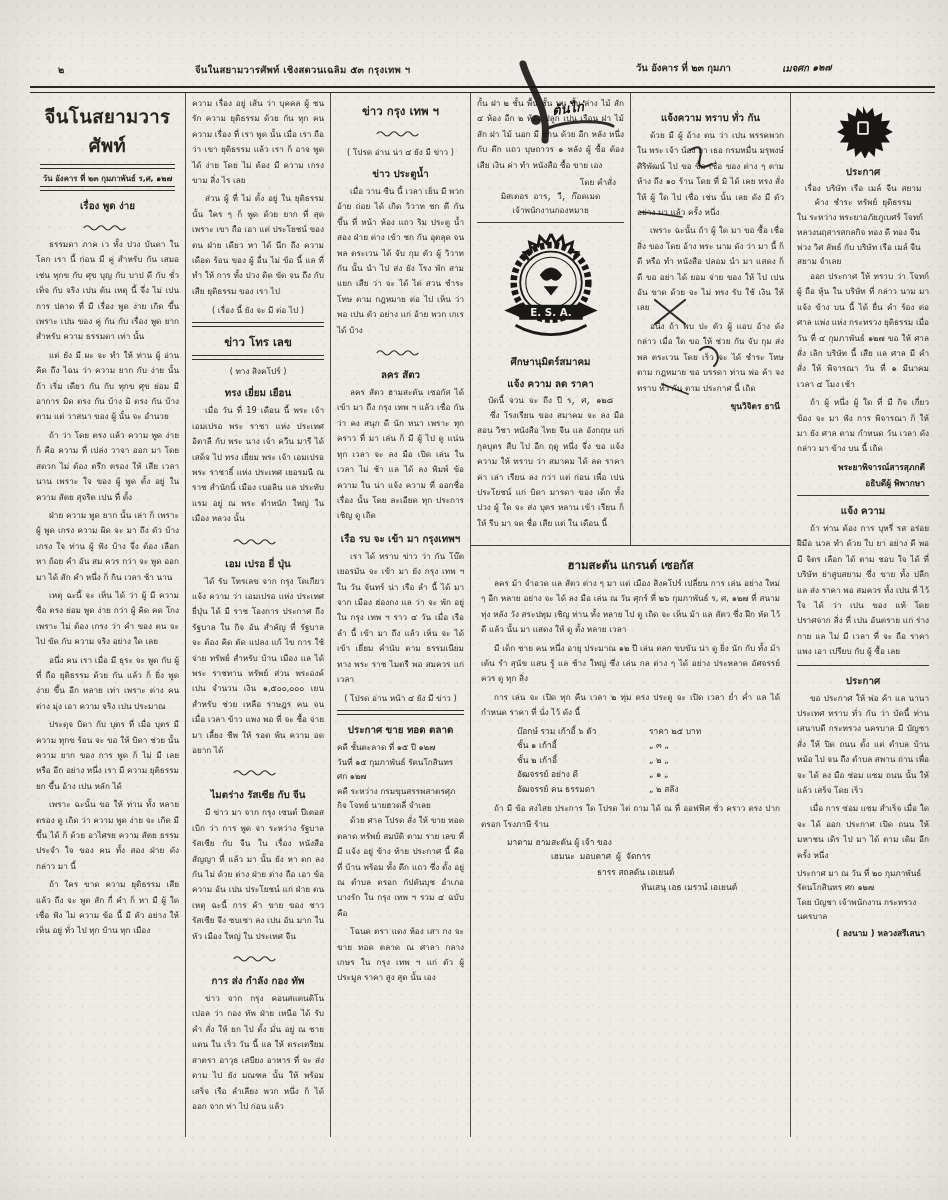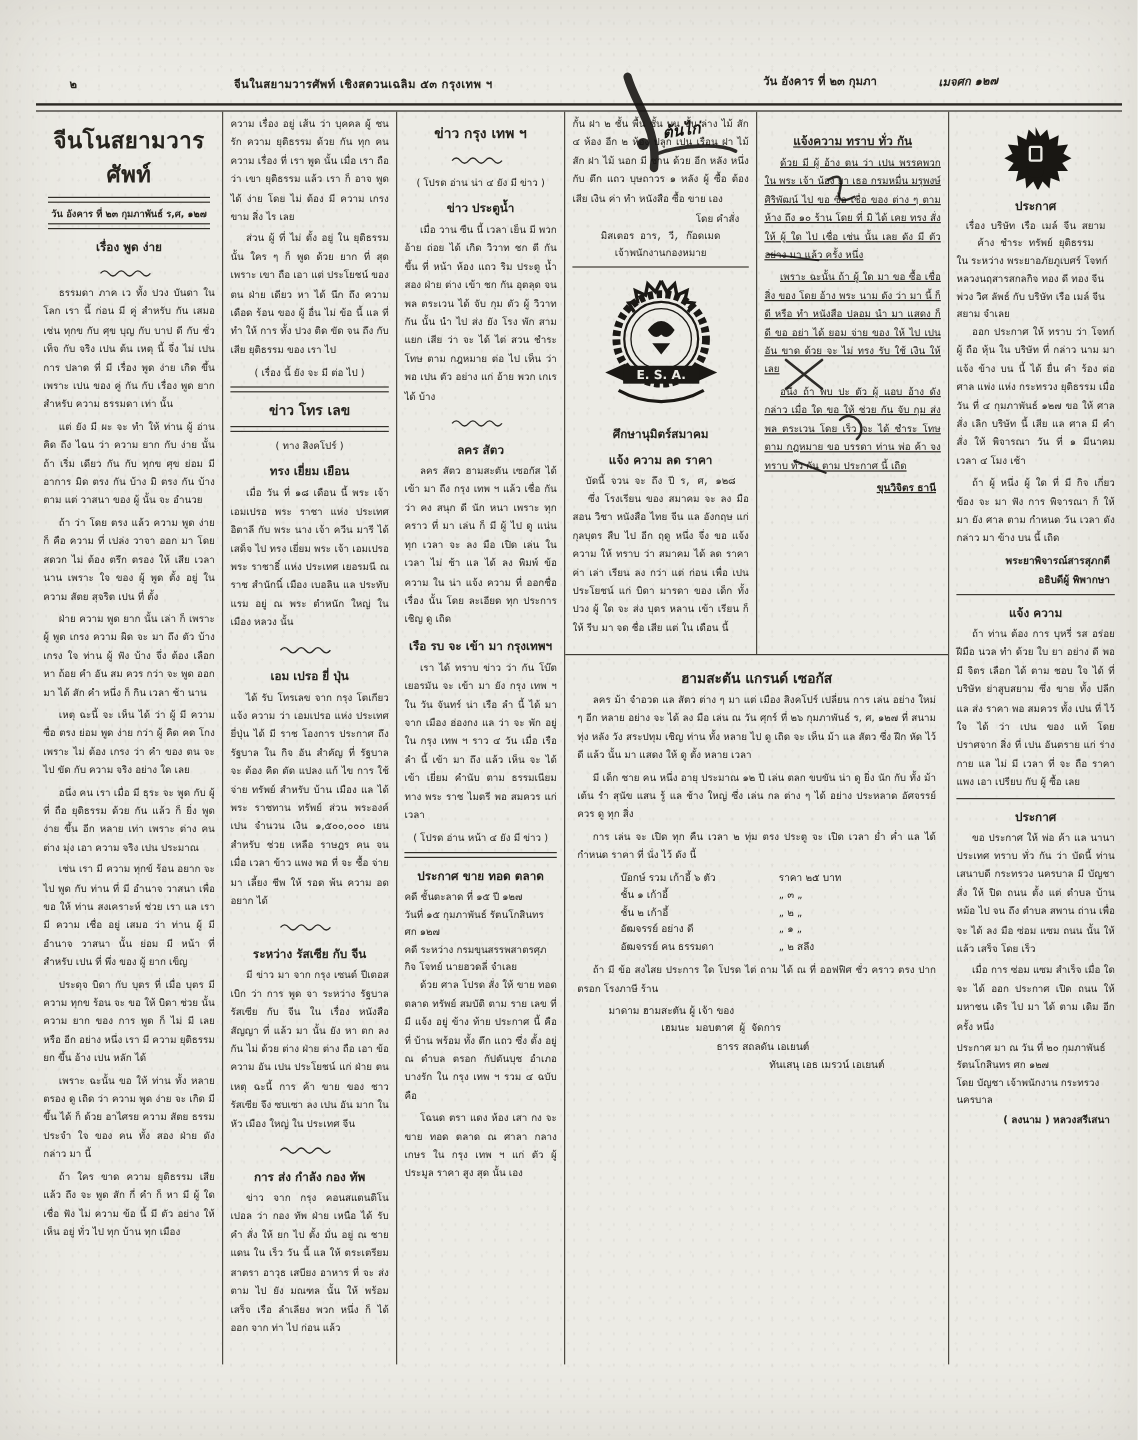--- a/index.html
+++ b/index.html
@@ -24,21 +24,21 @@
   .hand-note{position:absolute;left:552px;top:98px;font-size:13px;font-style:italic;font-weight:bold;
     transform:rotate(-8deg);color:#14120f;}
   .cols{position:absolute;top:93px;left:30px;right:13px;height:1044px;display:flex;}
   .col{box-sizing:border-box;overflow:hidden;padding:3px 6px 0;}
   .col1{width:155px;}
   .col2{width:145px;border-left:1px solid #4e4a42;}
   .col3{width:140px;border-left:1px solid #4e4a42;}
   .mid{width:320px;border-left:1px solid #4e4a42;display:flex;flex-direction:column;box-sizing:border-box;}
   .mid-top{display:flex;height:452px;overflow:hidden;}
   .col4{width:159px;}
-  .col5{width:160px;border-left:1px solid #4e4a42;text-decoration:underline;}
+  .col5{width:160px;border-left:1px solid #4e4a42;}
   .circus{border-top:1px solid #3e3a33;flex:1;overflow:hidden;padding:4px 10px 0;box-sizing:border-box;}
   .col6{width:145px;border-left:1px solid #4e4a42;}
   .bt{font-size:8.2px;line-height:15.4px;text-align:justify;margin:0 0 3px;text-indent:13px;}
   .bt-ni{text-indent:0;}
   .mast{font-size:18.5px;font-weight:bold;text-align:center;margin:6px 0 4px;letter-spacing:.4px;}
   .mast-rule{height:3px;border-top:1px solid #33302a;border-bottom:1px solid #33302a;margin:2px 4px 3px;}
   .dateline{font-size:7.8px;font-weight:bold;text-align:center;margin:2px 0;}
   .h1{font-size:11.5px;font-weight:bold;text-align:center;margin:6px 0 2px;}
   .h2{font-size:9.8px;font-weight:bold;text-align:center;margin:7px 0 3px;}
   .note{font-size:8.2px;text-align:center;margin:5px 0;}
@@ -82,45 +82,44 @@
       <div class="h2">เรื่อง พูด ง่าย</div>
       <div class="orn"><svg viewBox="0 0 60 8" width="52" height="8">
             <path d="M2 5 q4 -5 8 0 t8 0 t8 0 t8 0 t8 0 t8 0" fill="none" stroke="#2c2a26" stroke-width="1.3"></path>
           </svg></div>
       <p class="bt">ธรรมดา ภาค เว ทั้ง ปวง บันดา ใน โลก เรา นี้ ก่อน มี คู่ สำหรับ กัน เสมอ เช่น ทุกข กับ ศุข บุญ กับ บาป ดี กับ ชั่ว เท็จ กับ จริง เปน ต้น เหตุ นี้ จึ่ง ไม่ เปน การ ปลาด ที่ มี เรื่อง พูด ง่าย เกิด ขึ้น เพราะ เปน ของ คู่ กัน กับ เรื่อง พูด ยาก สำหรับ ความ ธรรมดา เท่า นั้น</p>
       <p class="bt">แต่ ยัง มี ผะ จะ ทำ ให้ ท่าน ผู้ อ่าน คิด ถึง ไฉน ว่า ความ ยาก กับ ง่าย นั้น ถ้า เริ่ม เดียว กัน กับ ทุกข ศุข ย่อม มี อาการ มิด ตรง กัน บ้าง มิ ตรง กัน บ้าง ตาม แต่ วาสนา ของ ผู้ นั้น จะ อำนวย</p>
       <p class="bt">ถ้า ว่า โดย ตรง แล้ว ความ พูด ง่าย ก็ คือ ความ ที่ เปล่ง วาจา ออก มา โดย สดวก ไม่ ต้อง ตรึก ตรอง ให้ เสีย เวลา นาน เพราะ ใจ ของ ผู้ พูด ตั้ง อยู่ ใน ความ สัตย สุจริต เปน ที่ ตั้ง</p>
       <p class="bt">ฝ่าย ความ พูด ยาก นั้น เล่า ก็ เพราะ ผู้ พูด เกรง ความ ผิด จะ มา ถึง ตัว บ้าง เกรง ใจ ท่าน ผู้ ฟัง บ้าง จึ่ง ต้อง เลือก หา ถ้อย คำ อัน สม ควร กว่า จะ พูด ออก มา ได้ สัก คำ หนึ่ง ก็ กิน เวลา ช้า นาน</p>
       <p class="bt">เหตุ ฉะนี้ จะ เห็น ได้ ว่า ผู้ มี ความ ซื่อ ตรง ย่อม พูด ง่าย กว่า ผู้ คิด คด โกง เพราะ ไม่ ต้อง เกรง ว่า คำ ของ ตน จะ ไป ขัด กับ ความ จริง อย่าง ใด เลย</p>
       <p class="bt">อนึ่ง คน เรา เมื่อ มี ธุระ จะ พูด กับ ผู้ ที่ ถือ ยุติธรรม ด้วย กัน แล้ว ก็ ยิ่ง พูด ง่าย ขึ้น อีก หลาย เท่า เพราะ ต่าง คน ต่าง มุ่ง เอา ความ จริง เปน ประมาณ</p>
-      <p class="bt">เช่น เรา มี ความ ทุกข์ ร้อน อยาก จะ ไป พูด กับ ท่าน ที่ มี อำนาจ วาสนา เพื่อ ขอ ให้ ท่าน สงเคราะห์ ช่วย เรา แล เรา มี ความ เชื่อ อยู่ เสมอ ว่า ท่าน ผู้ มี อำนาจ วาสนา นั้น ย่อม มี หน้า ที่ สำหรับ เปน ที่ พึ่ง ของ ผู้ ยาก เข็ญ</p>
       <p class="bt">ประดุจ บิดา กับ บุตร ที่ เมื่อ บุตร มี ความ ทุกข ร้อน จะ ขอ ให้ บิดา ช่วย นั้น ความ ยาก ของ การ พูด ก็ ไม่ มี เลย หรือ อีก อย่าง หนึ่ง เรา มี ความ ยุติธรรม ยก ขึ้น อ้าง เปน หลัก ได้</p>
       <p class="bt">เพราะ ฉะนั้น ขอ ให้ ท่าน ทั้ง หลาย ตรอง ดู เถิด ว่า ความ พูด ง่าย จะ เกิด มี ขึ้น ได้ ก็ ด้วย อาไศรย ความ สัตย ธรรม ประจำ ใจ ของ คน ทั้ง สอง ฝ่าย ดัง กล่าว มา นี้</p>
       <p class="bt">ถ้า ใคร ขาด ความ ยุติธรรม เสีย แล้ว ถึง จะ พูด สัก กี่ คำ ก็ หา มี ผู้ ใด เชื่อ ฟัง ไม่ ความ ข้อ นี้ มี ตัว อย่าง ให้ เห็น อยู่ ทั่ว ไป ทุก บ้าน ทุก เมือง</p>
     </div>
 
     <div class="col col2">
       <p class="bt bt-ni">ความ เรื่อง อยู่ เส้น ว่า บุคคล ผู้ ชน รัก ความ ยุติธรรม ด้วย กัน ทุก คน ความ เรื่อง ที่ เรา พูด นั้น เมื่อ เรา ถือ ว่า เขา ยุติธรรม แล้ว เรา ก็ อาจ พูด ได้ ง่าย โดย ไม่ ต้อง มี ความ เกรง ขาม สิ่ง ไร เลย</p>
       <p class="bt">ส่วน ผู้ ที่ ไม่ ตั้ง อยู่ ใน ยุติธรรม นั้น ใคร ๆ ก็ พูด ด้วย ยาก ที่ สุด เพราะ เขา ถือ เอา แต่ ประโยชน์ ของ ตน ฝ่าย เดียว หา ได้ นึก ถึง ความ เดือด ร้อน ของ ผู้ อื่น ไม่ ข้อ นี้ แล ที่ ทำ ให้ การ ทั้ง ปวง ติด ขัด จน ถึง กับ เสีย ยุติธรรม ของ เรา ไป</p>
       <div class="note">( เรื่อง นี้ ยัง จะ มี ต่อ ไป )</div>
       <div class="rule-pair"></div>
       <div class="h1">ข่าว โทร เลข</div>
       <div class="rule-pair"></div>
       <div class="note">( ทาง สิงคโปร์ )</div>
       <div class="h2">ทรง เยี่ยม เยือน</div>
-      <p class="bt">เมื่อ วัน ที่ ๑๘ เดือน นี้ พระ เจ้า เอมเปรอ พระ ราชา แห่ง ประเทศ อิตาลี กับ พระ นาง เจ้า ควีน มารี ได้ เสด็จ ไป ทรง เยี่ยม พระ เจ้า เอมเปรอ พระ ราชาธิ์ แห่ง ประเทศ เยอรมนี ณ ราช สำนักนิ์ เมือง เบอลิน แล ประทับ แรม อยู่ ณ พระ ตำหนัก ใหญ่ ใน เมือง หลวง นั้น</p>
+      <p class="bt">เมื่อ วัน ที่ 19 เดือน นี้ พระ เจ้า เอมเปรอ พระ ราชา แห่ง ประเทศ อิตาลี กับ พระ นาง เจ้า ควีน มารี ได้ เสด็จ ไป ทรง เยี่ยม พระ เจ้า เอมเปรอ พระ ราชาธิ์ แห่ง ประเทศ เยอรมนี ณ ราช สำนักนิ์ เมือง เบอลิน แล ประทับ แรม อยู่ ณ พระ ตำหนัก ใหญ่ ใน เมือง หลวง นั้น</p>
       <div class="orn"><svg viewBox="0 0 60 8" width="52" height="8">
             <path d="M2 5 q4 -5 8 0 t8 0 t8 0 t8 0 t8 0 t8 0" fill="none" stroke="#2c2a26" stroke-width="1.3"></path>
           </svg></div>
       <div class="h2">เอม เปรอ ยี่ ปุ่น</div>
       <p class="bt">ได้ รับ โทรเลข จาก กรุง โตเกียว แจ้ง ความ ว่า เอมเปรอ แห่ง ประเทศ ยี่ปุ่น ได้ มี ราช โองการ ประกาศ ถึง รัฐบาล ใน กิจ อัน สำคัญ ที่ รัฐบาล จะ ต้อง คิด ตัด แปลง แก้ ไข การ ใช้ จ่าย ทรัพย์ สำหรับ บ้าน เมือง แล ได้ พระ ราชทาน ทรัพย์ ส่วน พระองค์ เปน จำนวน เงิน ๑,๕๐๐,๐๐๐ เยน สำหรับ ช่วย เหลือ ราษฎร คน จน เมื่อ เวลา ข้าว แพง พอ ที่ จะ ซื้อ จ่าย มา เลี้ยง ชีพ ให้ รอด พ้น ความ อด อยาก ได้</p>
       <div class="orn"><svg viewBox="0 0 60 8" width="52" height="8">
             <path d="M2 5 q4 -5 8 0 t8 0 t8 0 t8 0 t8 0 t8 0" fill="none" stroke="#2c2a26" stroke-width="1.3"></path>
           </svg></div>
-      <div class="h2">ระหว่าง รัสเซีย กับ จีน</div>
+      <div class="h2">ไมตร่าง รัสเซีย กับ จีน</div>
       <p class="bt">มี ข่าว มา จาก กรุง เซนต์ ปีเตอสเบิก ว่า การ พูด จา ระหว่าง รัฐบาล รัสเซีย กับ จีน ใน เรื่อง หนังสือ สัญญา ที่ แล้ว มา นั้น ยัง หา ตก ลง กัน ไม่ ด้วย ต่าง ฝ่าย ต่าง ถือ เอา ข้อ ความ อัน เปน ประโยชน์ แก่ ฝ่าย ตน เหตุ ฉะนี้ การ ค้า ขาย ของ ชาว รัสเซีย จึง ซบเซา ลง เปน อัน มาก ใน หัว เมือง ใหญ่ ใน ประเทศ จีน</p>
       <div class="orn"><svg viewBox="0 0 60 8" width="52" height="8">
             <path d="M2 5 q4 -5 8 0 t8 0 t8 0 t8 0 t8 0 t8 0" fill="none" stroke="#2c2a26" stroke-width="1.3"></path>
           </svg></div>
       <div class="h2">การ ส่ง กำลัง กอง ทัพ</div>
       <p class="bt">ข่าว จาก กรุง คอนสแตนติโนเปอล ว่า กอง ทัพ ฝ่าย เหนือ ได้ รับ คำ สั่ง ให้ ยก ไป ตั้ง มั่น อยู่ ณ ชาย แดน ใน เร็ว วัน นี้ แล ให้ ตระเตรียม สาตรา อาวุธ เสบียง อาหาร ที่ จะ ส่ง ตาม ไป ยัง มณฑล นั้น ให้ พร้อม เสร็จ เรือ ลำเลียง พวก หนึ่ง ก็ ได้ ออก จาก ท่า ไป ก่อน แล้ว</p>
     </div>
 
     <div class="col col3">
       <div class="h1">ข่าว กรุง เทพ ฯ</div>

